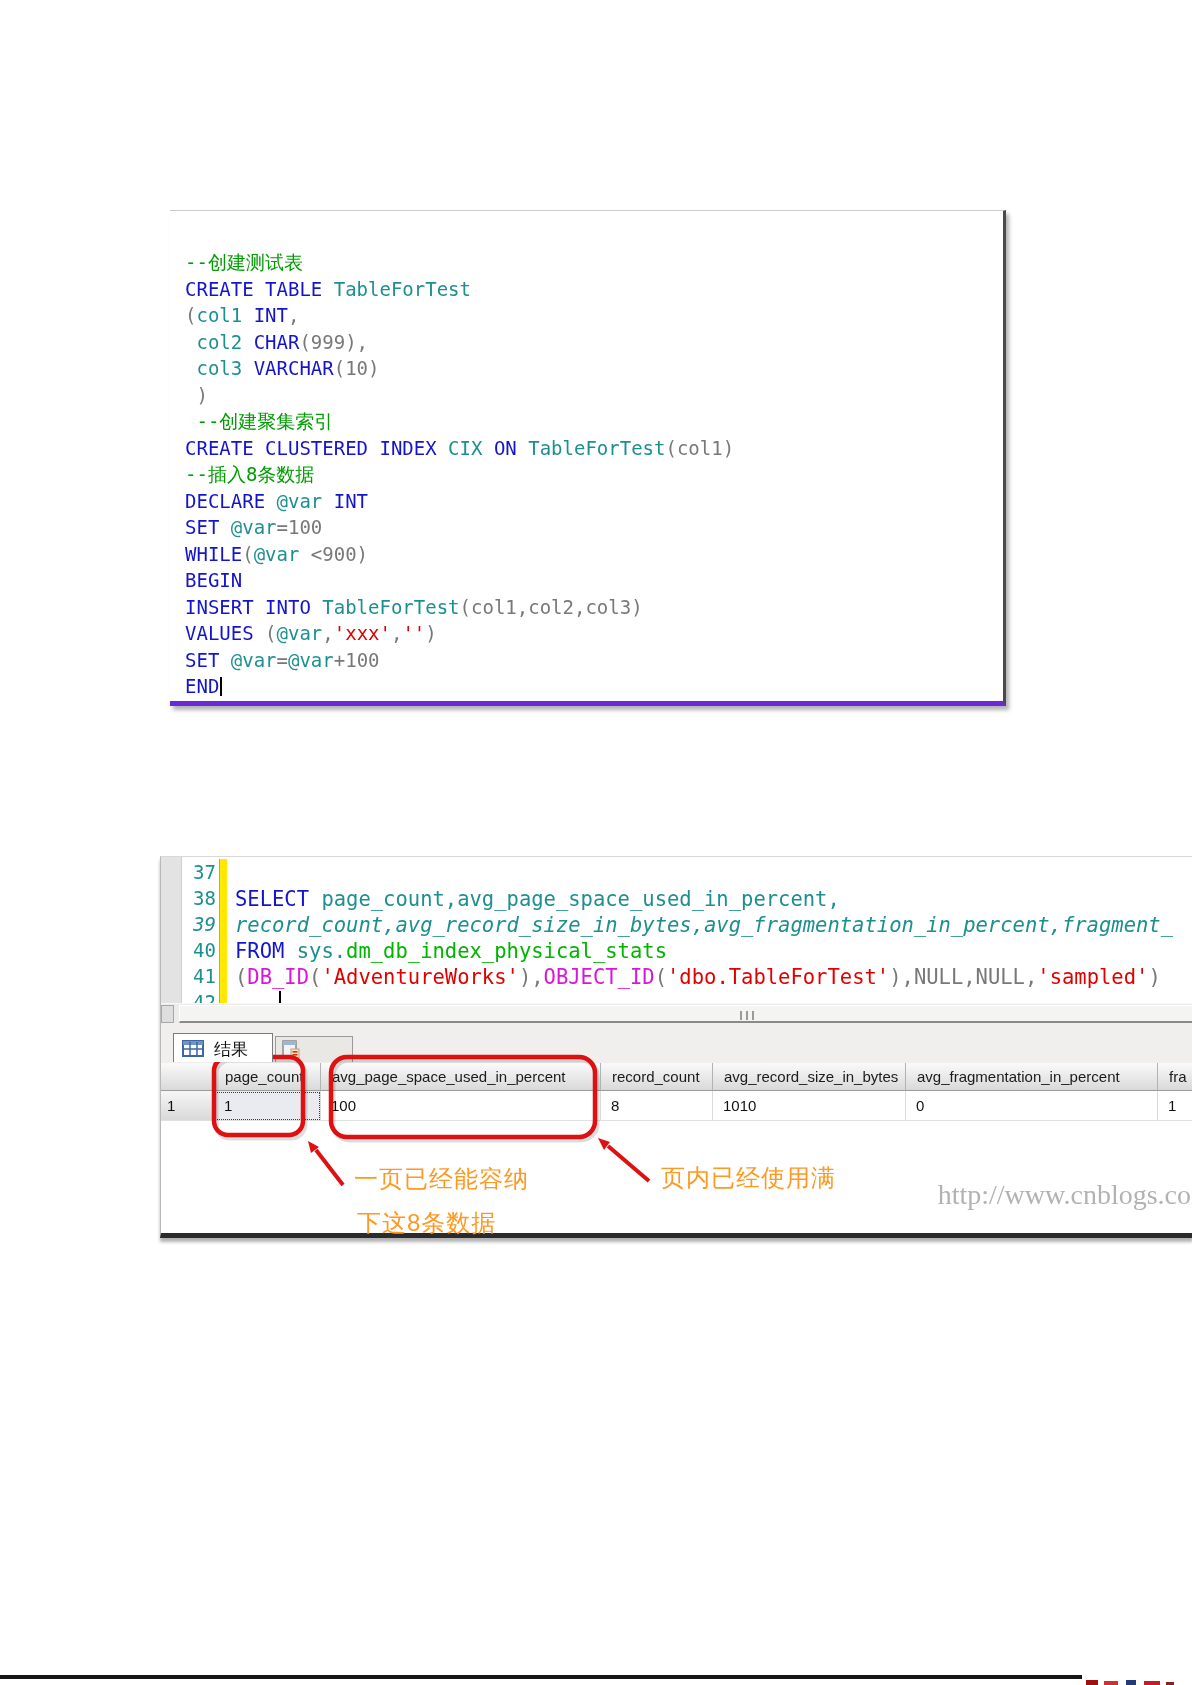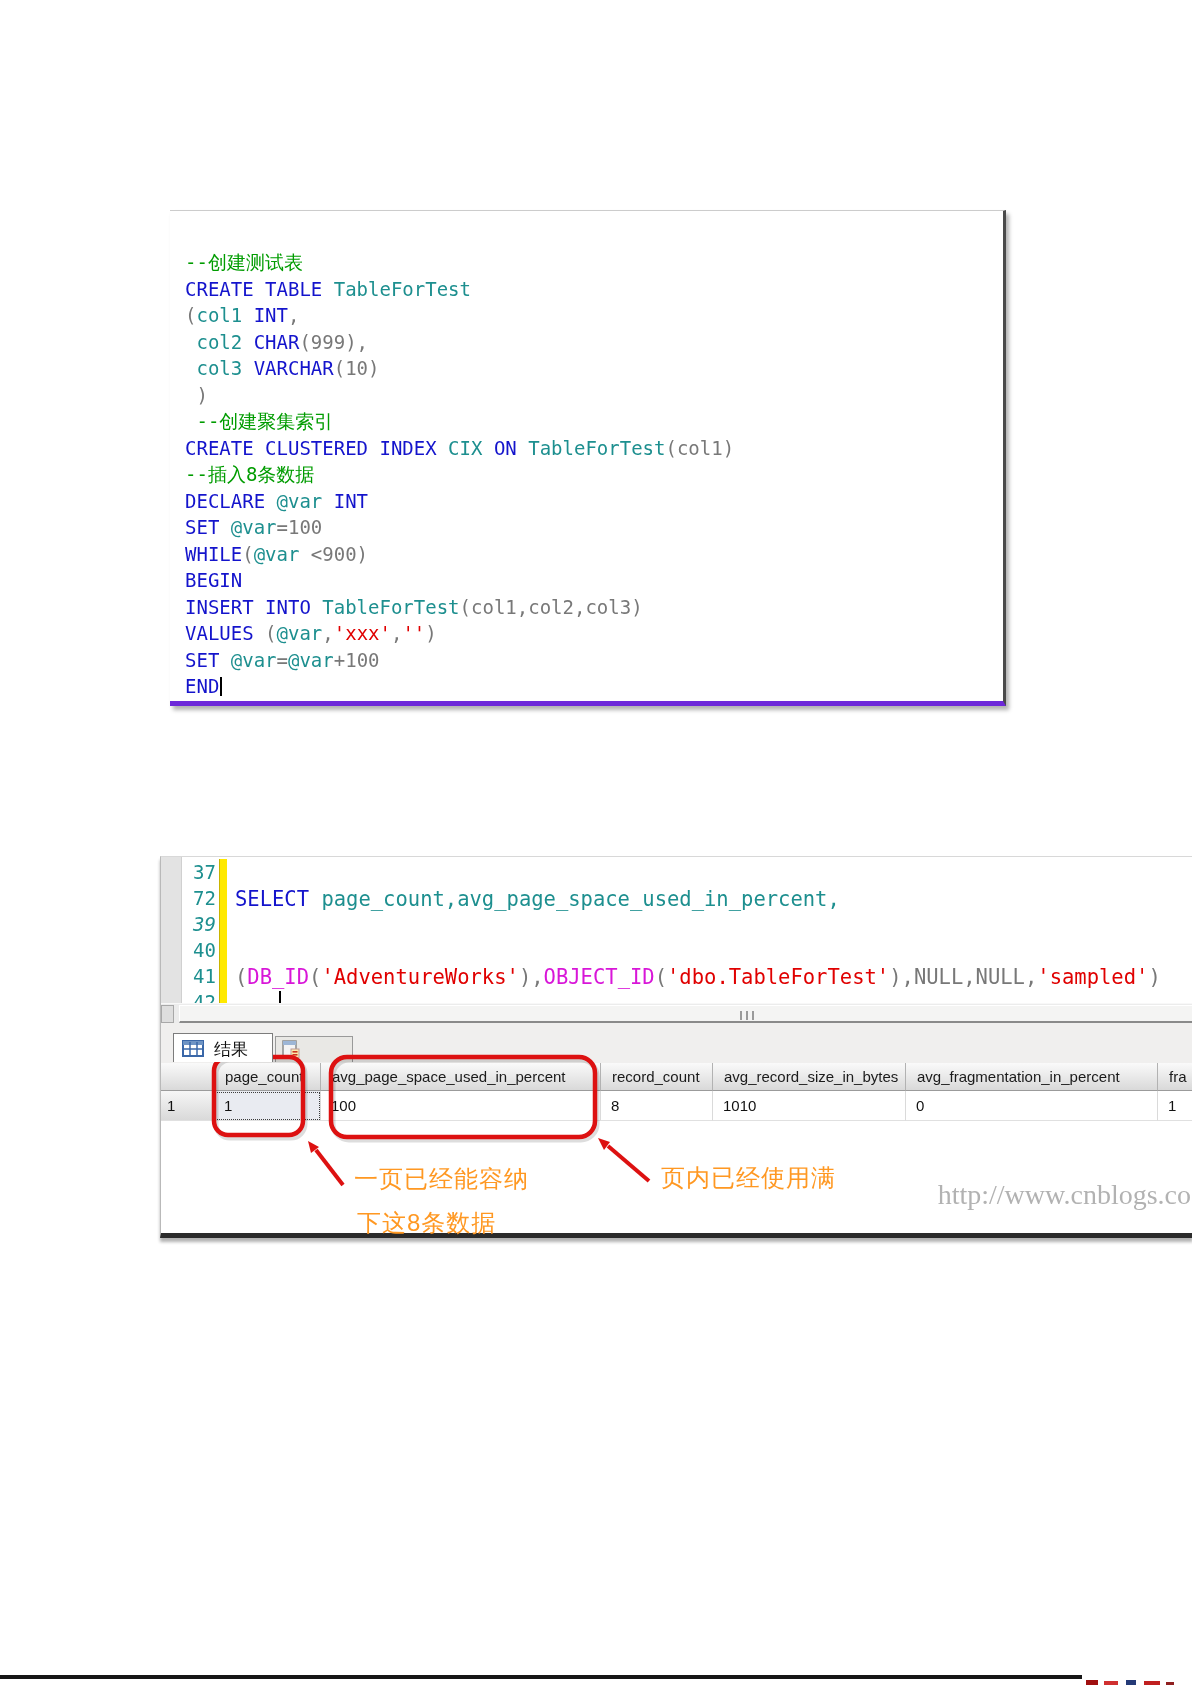--- a/index.html
+++ b/index.html
@@ -89,28 +89,30 @@
 
   <div id="editor" class="abs">
     <div class="abs margin-strip"></div>
     <div class="abs yellow-strip"></div>
     <div id="ed-lines">
         <div class="abs ed-line" style="top: 4px;">
           <div class="abs lnum">37</div>
           <div class="abs ed-code"></div>
         </div>
         <div class="abs ed-line" style="top: 30px;">
-          <div class="abs lnum">72</div>
+          <div class="abs lnum">38</div>
           <div class="abs ed-code"><span style="color: rgb(20, 20, 204);">SELECT </span><span style="color: rgb(29, 143, 143);">page_count,avg_page_space_used_in_percent,</span></div>
         </div>
         <div class="abs ed-line" style="top: 56px; font-style: italic;">
           <div class="abs lnum">39</div>
+          <div class="abs ed-code"><span style="color: rgb(29, 143, 143);">record_count,avg_record_size_in_bytes,avg_fragmentation_in_percent,fragment_</span></div>
         </div>
         <div class="abs ed-line" style="top: 82px;">
           <div class="abs lnum">40</div>
+          <div class="abs ed-code"><span style="color: rgb(20, 20, 204);">FROM </span><span style="color: rgb(29, 143, 143);">sys.</span><span style="color: rgb(0, 180, 0);">dm_db_index_physical_stats</span></div>
         </div>
         <div class="abs ed-line" style="top: 108px;">
           <div class="abs lnum">41</div>
           <div class="abs ed-code"><span style="color: rgb(120, 120, 120);">(</span><span style="color: rgb(216, 22, 216);">DB_ID</span><span style="color: rgb(120, 120, 120);">(</span><span style="color: rgb(224, 0, 0);">'AdventureWorks'</span><span style="color: rgb(120, 120, 120);">),</span><span style="color: rgb(216, 22, 216);">OBJECT_ID</span><span style="color: rgb(120, 120, 120);">(</span><span style="color: rgb(224, 0, 0);">'dbo.TableForTest'</span><span style="color: rgb(120, 120, 120);">),</span><span style="color: rgb(120, 120, 120);">NULL,NULL,</span><span style="color: rgb(224, 0, 0);">'sampled'</span><span style="color: rgb(120, 120, 120);">)</span></div>
         </div>
         <div class="abs ed-line" style="top: 134px;">
           <div class="abs lnum">42</div>
           <div class="abs ed-code"></div>
         </div>
       </div>

